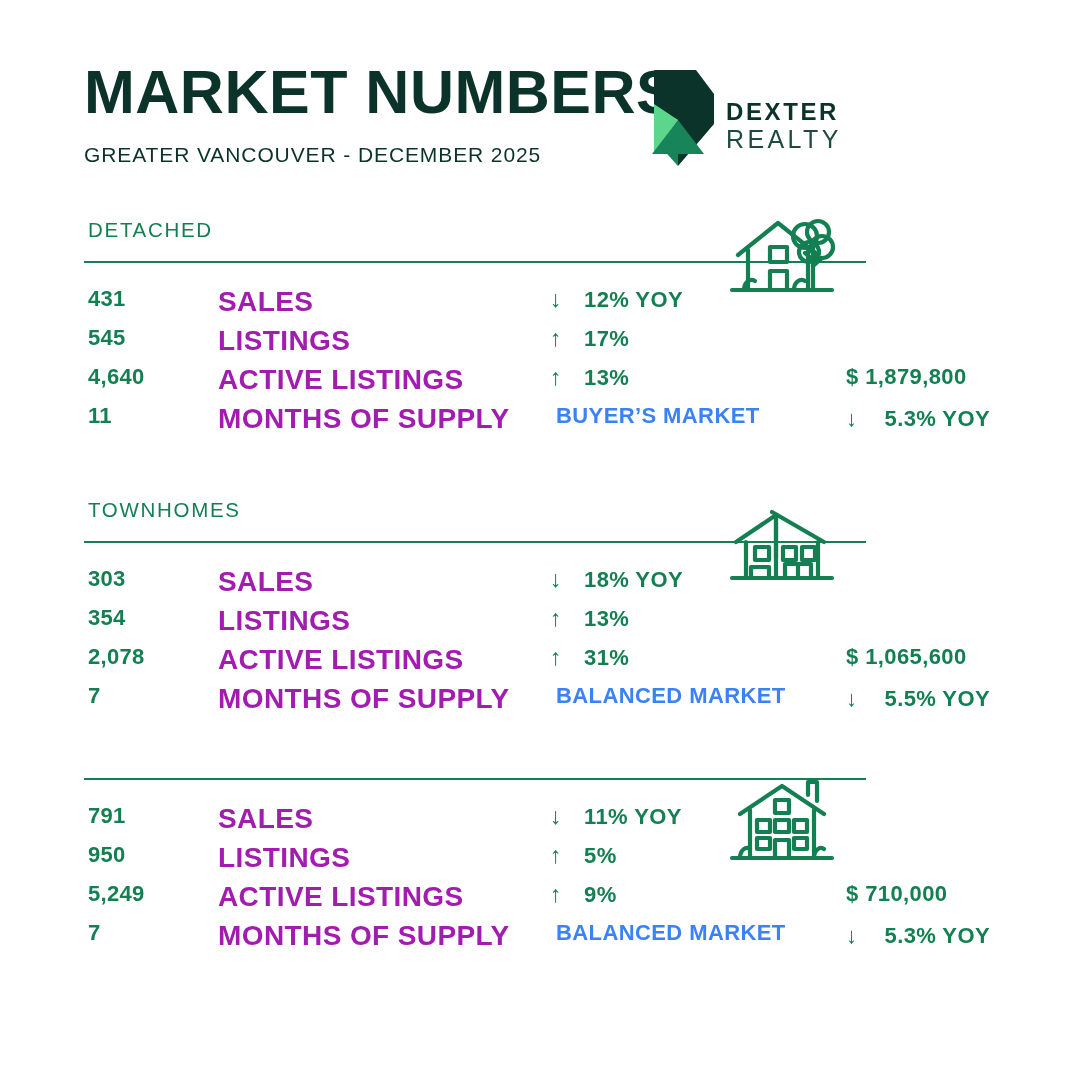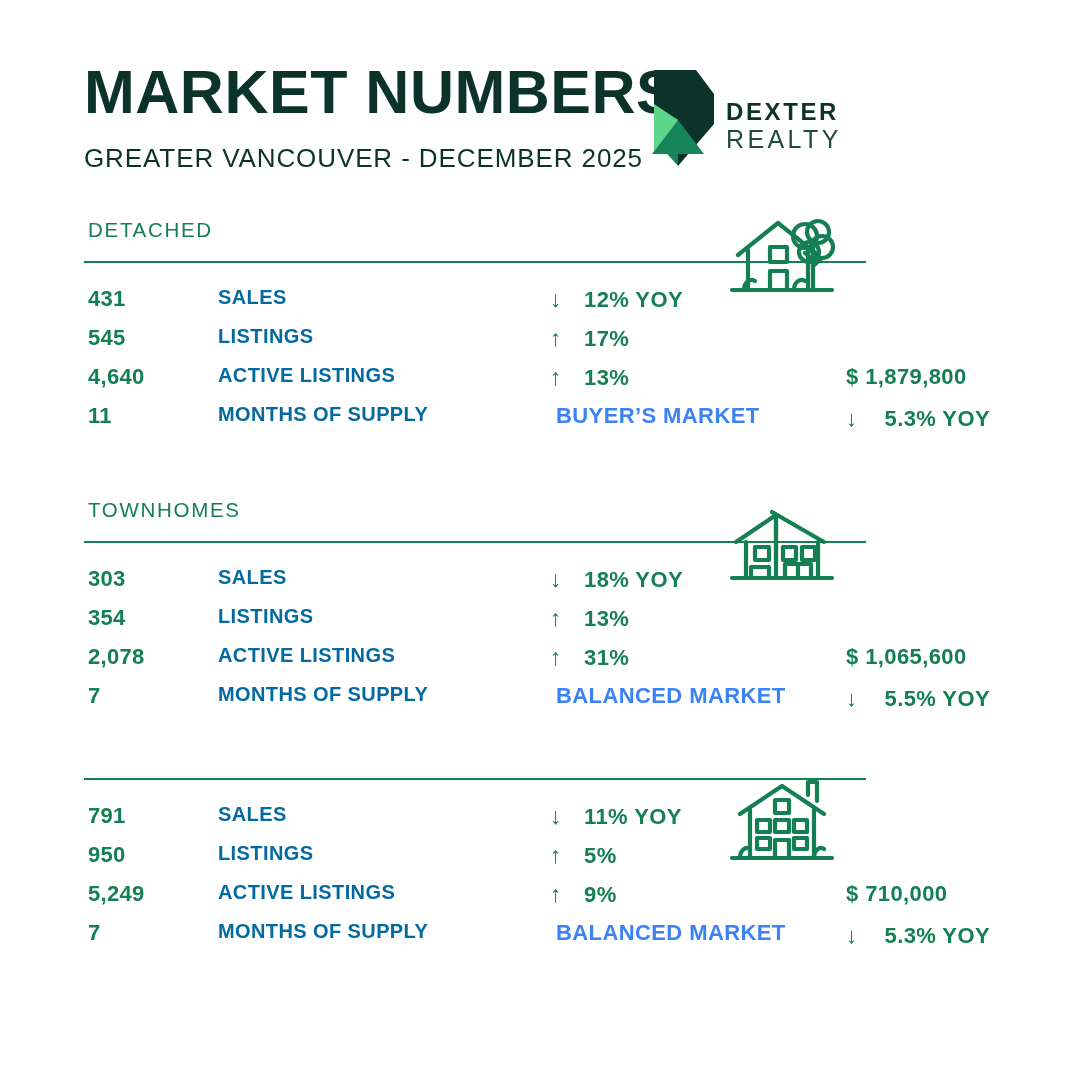--- a/index.html
+++ b/index.html
@@ -32,21 +32,21 @@
     font-size: 61px;
     font-weight: 800;
     letter-spacing: 0.5px;
     color: #0b3329;
     line-height: 1;
     margin: 0;
     white-space: nowrap;
   }
   .subtitle {
     margin-top: 20px;
-    font-size: 26px;
+    font-size: 21px;
     font-weight: 400;
     letter-spacing: 0.9px;
     color: #0b3329;
     white-space: nowrap;
   }
 
   
   .logo {
     position: absolute;
     right: 78px;
@@ -119,23 +119,23 @@
     top: 0;
     font-size: 22px;
     font-weight: 600;
     color: #137f52;
     letter-spacing: 0.3px;
   }
   .c-label {
     position: absolute;
     left: 134px;
     top: 0;
-    font-size: 20px;
-    font-weight: 600;
-    color: #0369a1;
+    font-size: 28px;
+    font-weight: 600;
+    color: #a21caf;
     letter-spacing: 0.4px;
   }
   .c-change {
     position: absolute;
     left: 466px;
     top: 0;
     font-size: 22px;
     font-weight: 600;
     color: #137f52;
     letter-spacing: 0.4px;

